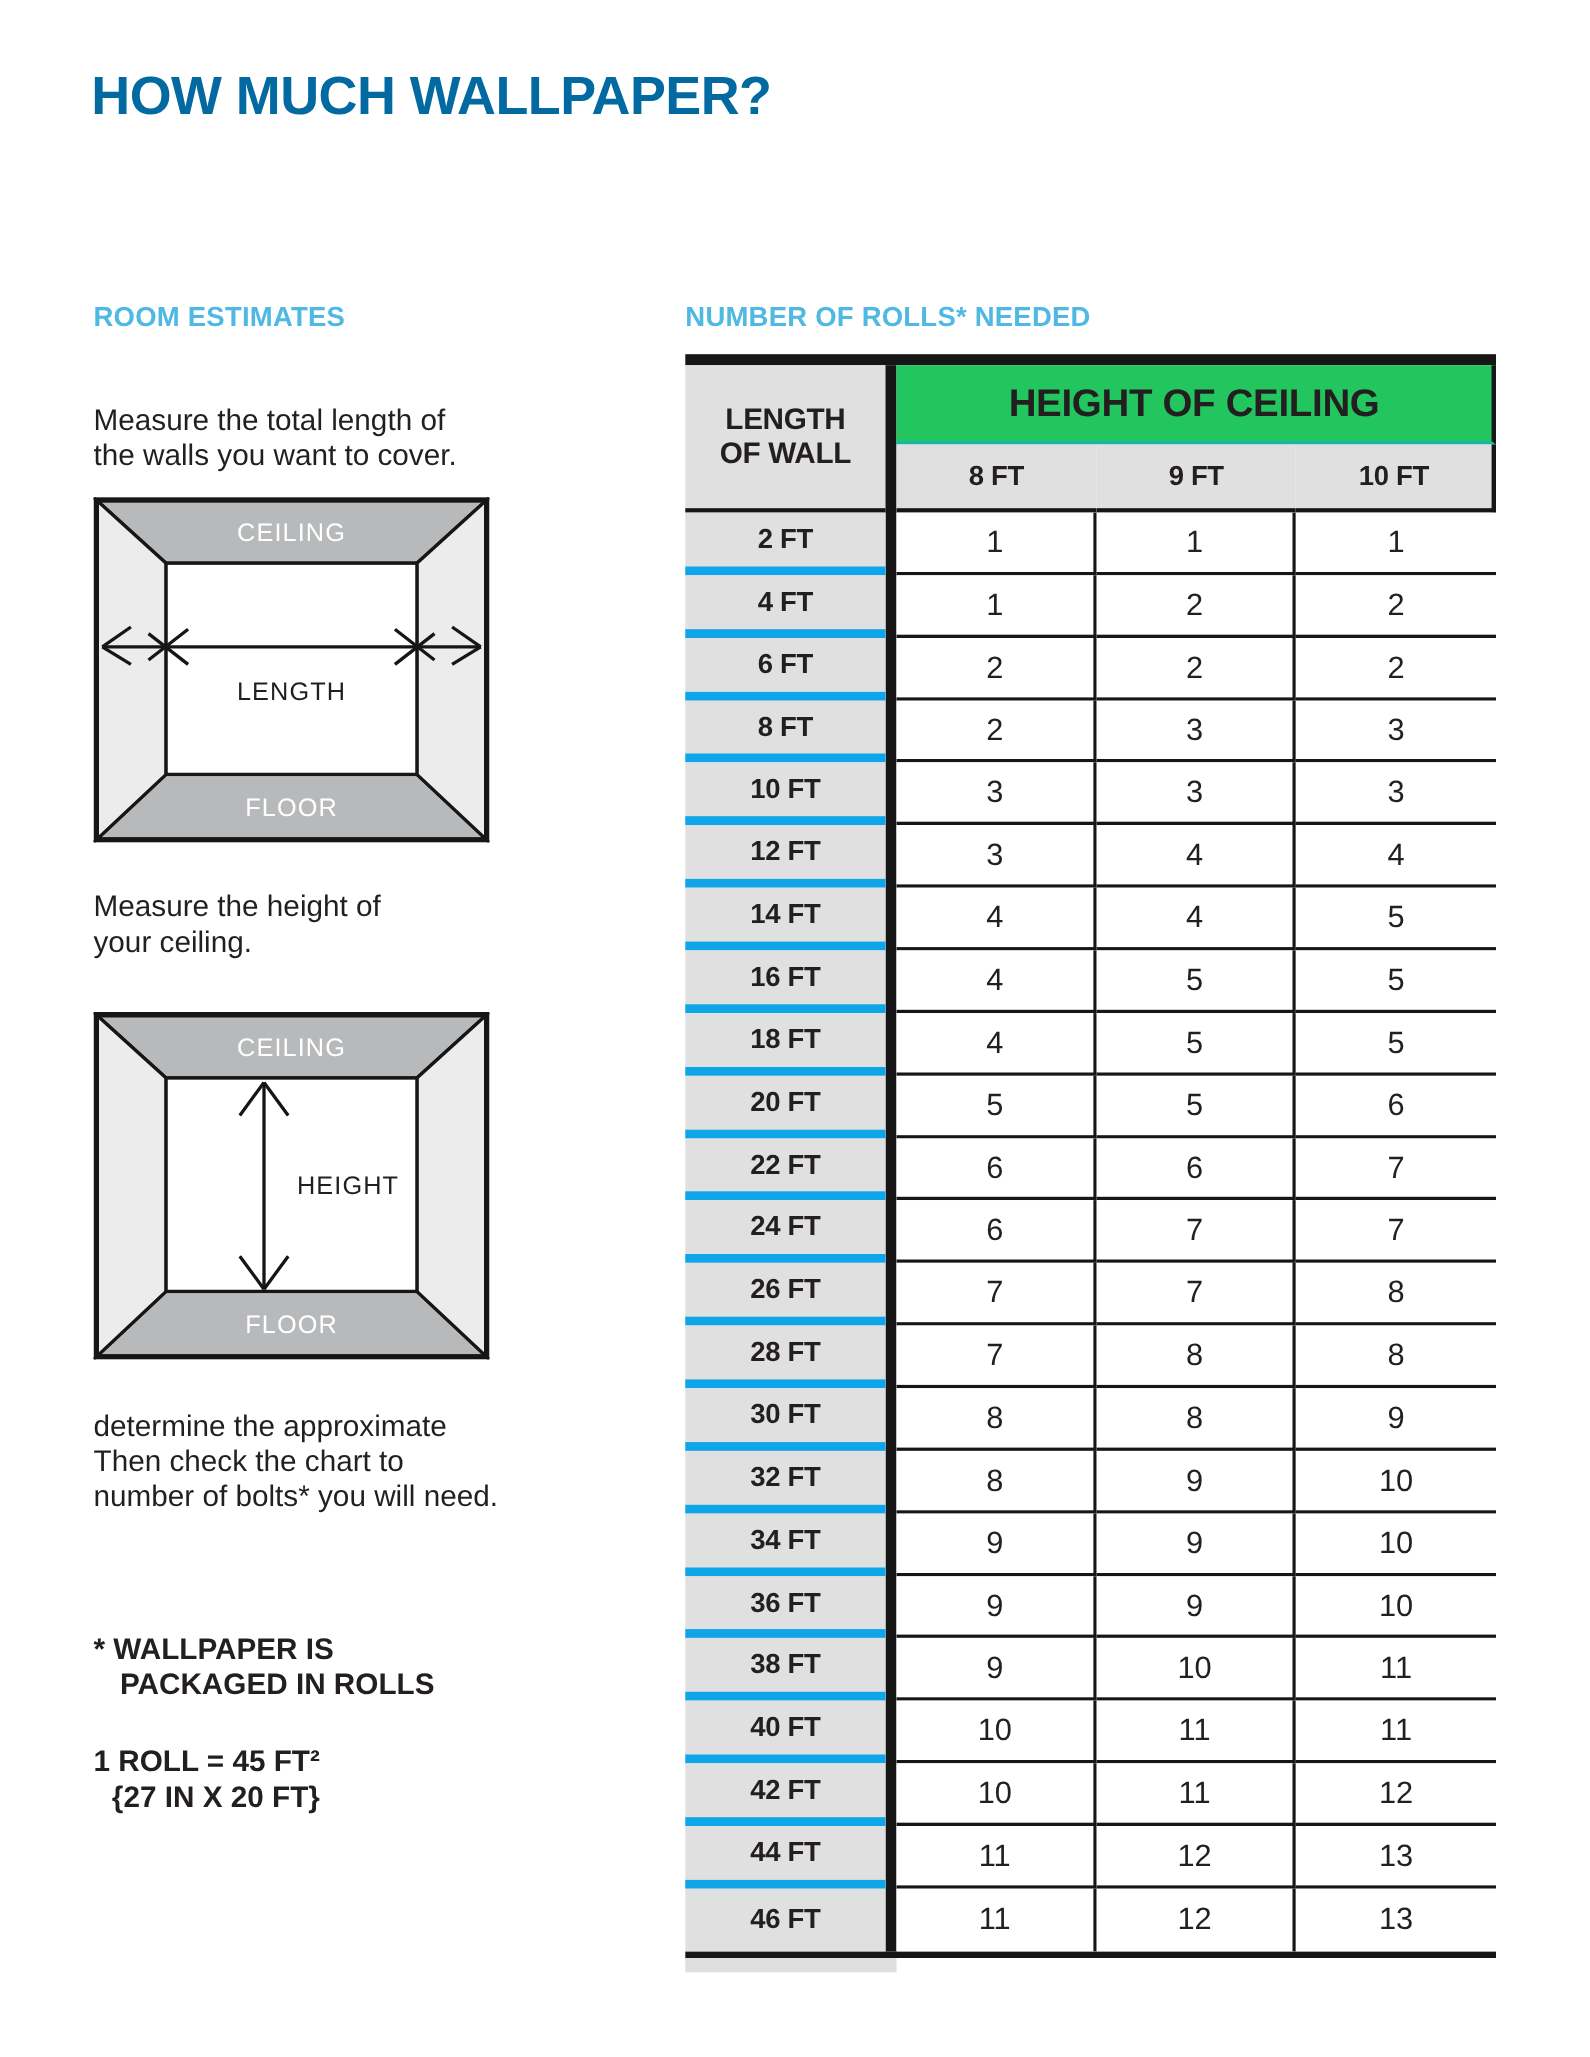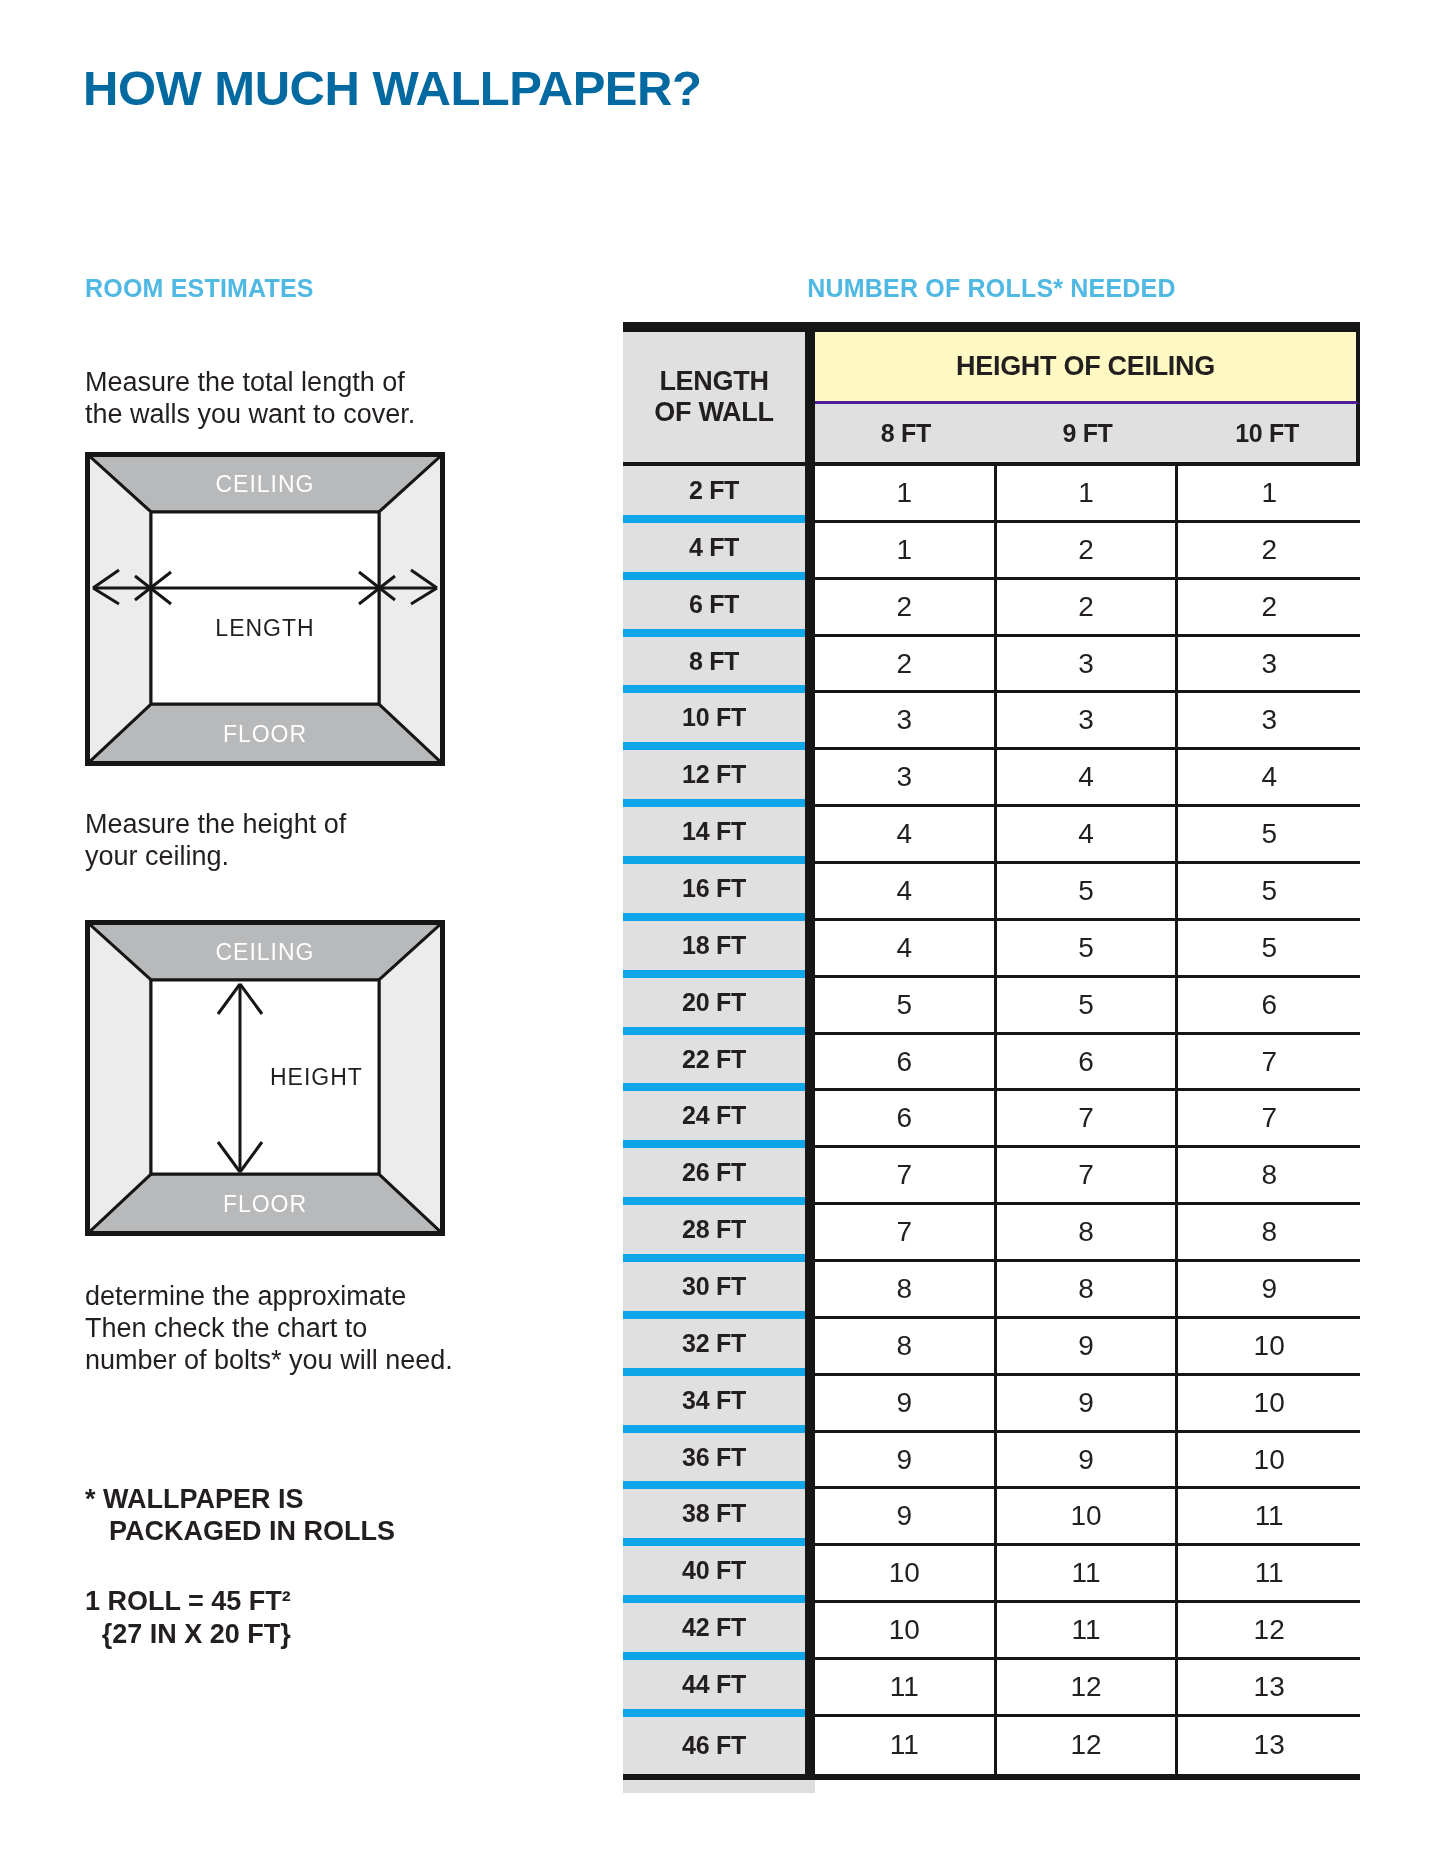--- a/index.html
+++ b/index.html
@@ -10,21 +10,21 @@
   .abs { position:absolute; }
 
   .page-title {
     left:83px; top:60px; font-size:49px; font-weight:700; letter-spacing:-0.5px;
     color:#0369a1; white-space:nowrap;
   }
   .section-heading {
     font-size:25px; font-weight:700; color:#4fb8e3; letter-spacing:0.2px; white-space:nowrap;
   }
   .room-heading { left:85px; top:274px; }
-  .table-heading { left:623px; top:274px; width:737px; text-align:center; }
+  .table-heading { left:623px; top:274px; width:737px; }
 
   .body-text { left:85px; font-size:27px; line-height:32px; color:#231f20; }
   .body-text div { white-space:nowrap; }
 
   .footnote { left:85px; top:1483px; font-size:27px; line-height:32px; font-weight:700; }
   .footnote .indent { padding-left:24px; }
   .roll-spec { left:85px; top:1585px; font-size:27px; line-height:33px; font-weight:700;text-align:right; }
 
   .diagram { background:#ffffff; }
 
@@ -40,23 +40,23 @@
   }
   .cell { box-sizing:border-box; display:flex; align-items:center; justify-content:center; }
   .left-header {
     grid-column:1; grid-row:1 / 3; background:#e0e0e0;
     border-bottom:4px solid #161616;
     font-weight:700; font-size:27px; line-height:31px; text-align:center;
     flex-direction:column; letter-spacing:-0.3px;
   }
   .vdivider { grid-column:2; grid-row:1 / span 25; background:#161616; }
   .group-header {
-    grid-column:3 / 6; grid-row:1; background:#fef9c3;
-    border-bottom:3px solid #4c1d95; border-right:4px solid #161616;
-    font-weight:700; font-size:27px; letter-spacing:-0.3px;
+    grid-column:3 / 6; grid-row:1; background:#22c55e;
+    border-bottom:3px solid #14b8a6; border-right:4px solid #161616;
+    font-weight:700; font-size:35px; letter-spacing:-0.3px;
   }
   .subhead {
     background:#e0e0e0; border-bottom:4px solid #161616;
     font-weight:700; font-size:25px; letter-spacing:-0.3px;
   }
   .subhead.last-col { border-right:4px solid #161616; }
   .label-cell {
     background:#e0e0e0; border-bottom:8px solid #0ea5e9;
     font-weight:700; font-size:25px; letter-spacing:-0.3px;
   }

